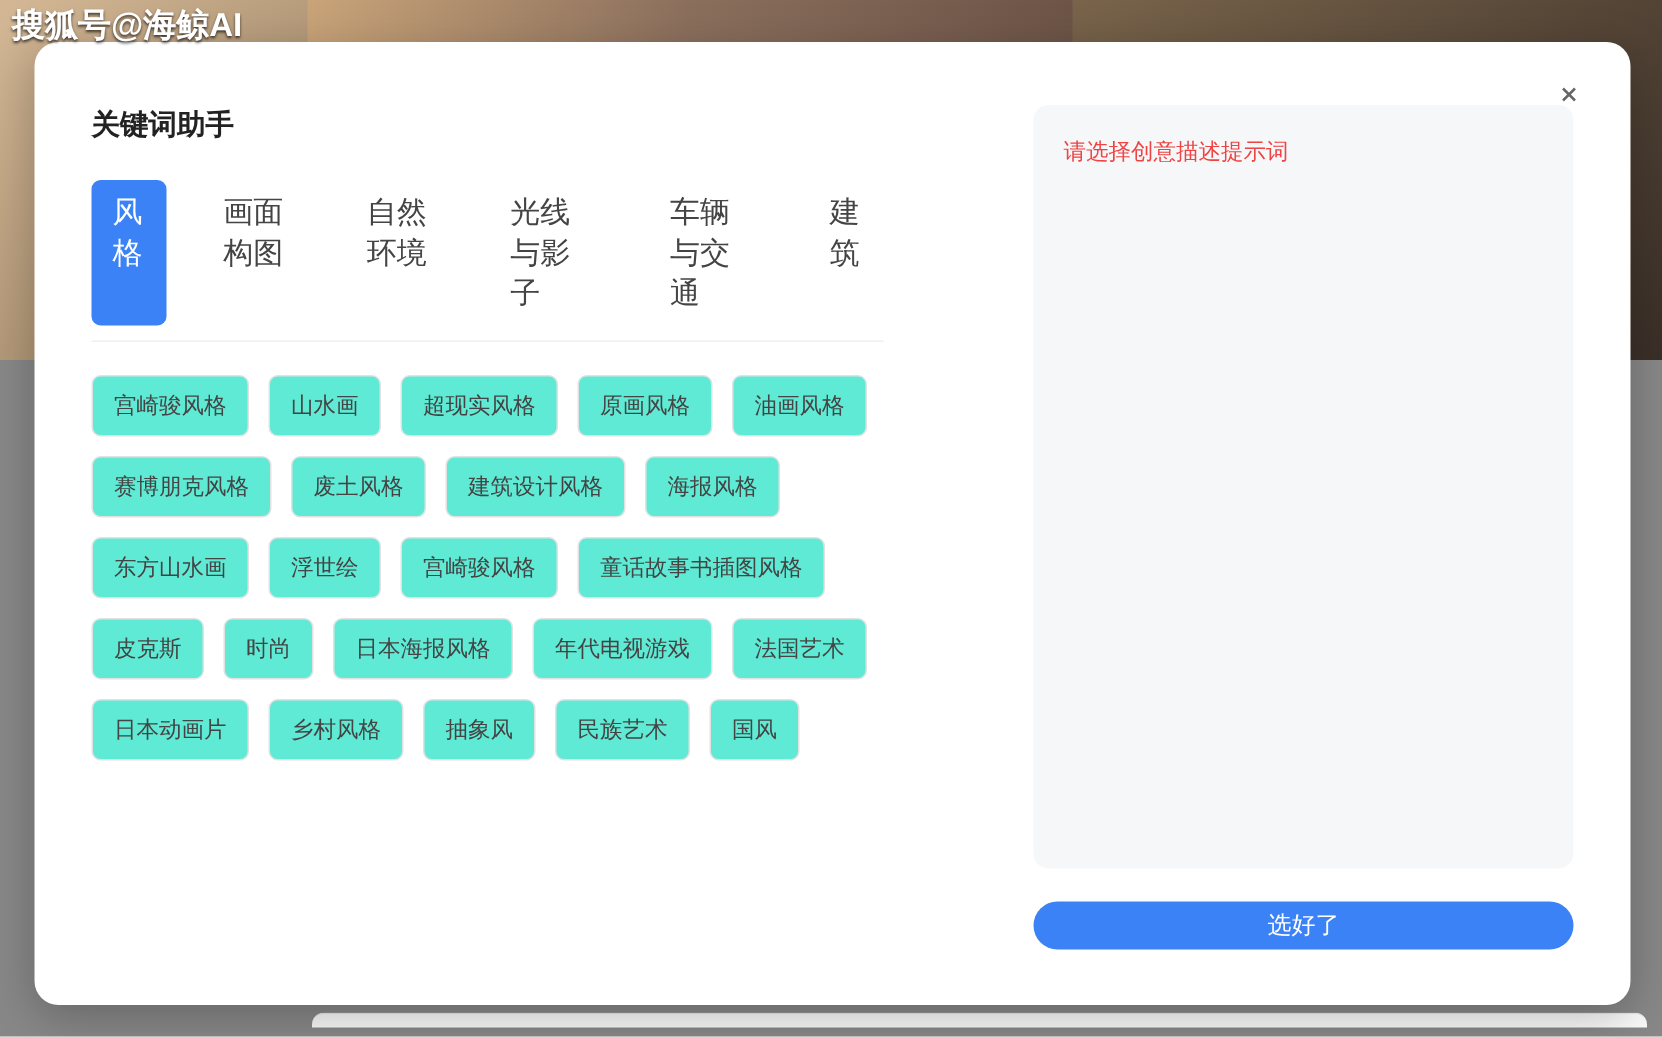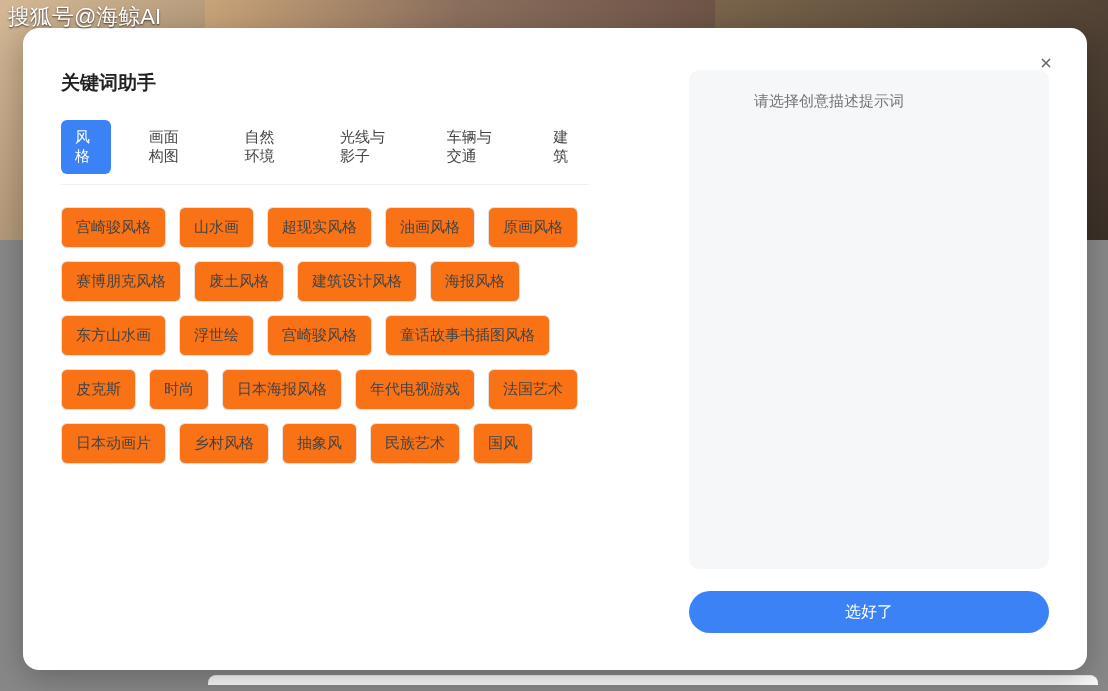--- a/index.html
+++ b/index.html
@@ -30,21 +30,21 @@
       width: 510px;
       height: 40px;
       background: linear-gradient(90deg, #c9a479 0%, #8b6f5d 50%, #6d5447 100%);
     }
     .watermark {
       position: absolute;
       top: 2px;
       left: 8px;
       color: #fff;
       font-size: 22px;
-      font-weight: 400;
+      font-weight: 700;
       text-shadow: 0 1px 2px rgba(0,0,0,0.7);
       z-index: 1;
       text-align: center;
     }
     .modal {
       position: absolute;
       top: 28px;
       left: 23px;
       right: 21px;
       bottom: 21px;
@@ -83,21 +83,21 @@
     }
     .tabs {
       display: flex;
       gap: 24px;
       border-bottom: 1px solid #f0f0f0;
       padding-bottom: 0;
       margin-bottom: 22px;
     }
     .tab {
       padding: 8px 14px;
-      font-size: 15px;
+      font-size: 20px;
       color: #444;
       cursor: pointer;
       border-radius: 6px;
       margin-bottom: 10px;
     }
     .tab.active {
       background: #3b82f6;
       color: #fff;
     }
     .tag-grid {
@@ -105,41 +105,40 @@
       flex-wrap: wrap;
       gap: 13px;
     }
     .tag {
       padding: 10px 14px;
       border: 1px solid #e2e2e2;
       border-radius: 6px;
       font-size: 15px;
       color: #444;
       cursor: pointer;
-      background: #f97316;
+      background: #5eead4;
     }
     .right-panel {
       width: 360px;
       display: flex;
       flex-direction: column;
     }
     .prompt-box {
       flex: 1;
       background: #f6f7f9;
       border-radius: 10px;
       padding: 22px 20px;
       margin-bottom: 22px;
     }
     .prompt-placeholder {
-      color: #737373;
+      color: #ef4444;
       font-size: 15px;
-      margin-left: 45px;
     }
     .confirm-btn {
-      height: 42px;
+      height: 32px;
       background: #3b82f6;
       color: #fff;
       border: none;
       border-radius: 23px;
       font-size: 16px;
       cursor: pointer;
     }
     .bottom-bar {
       position: absolute;
       bottom: 6px;
@@ -177,22 +176,22 @@
       <div class="tab">自然环境</div>
       <div class="tab">光线与影子</div>
       <div class="tab">车辆与交通</div>
       <div class="tab">建筑</div>
     </div>
 
     <div class="tag-grid">
       <div class="tag">宫崎骏风格</div>
       <div class="tag">山水画</div>
       <div class="tag">超现实风格</div>
+      <div class="tag">原画风格</div>
       <div class="tag">油画风格</div>
-      <div class="tag">原画风格</div>
       <div class="tag">赛博朋克风格</div>
       <div class="tag">废土风格</div>
       <div class="tag">建筑设计风格</div>
       <div class="tag">海报风格</div>
       <div class="tag">东方山水画</div>
       <div class="tag">浮世绘</div>
       <div class="tag">宫崎骏风格</div>
       <div class="tag">童话故事书插图风格</div>
       <div class="tag">皮克斯</div>
       <div class="tag">时尚</div>

